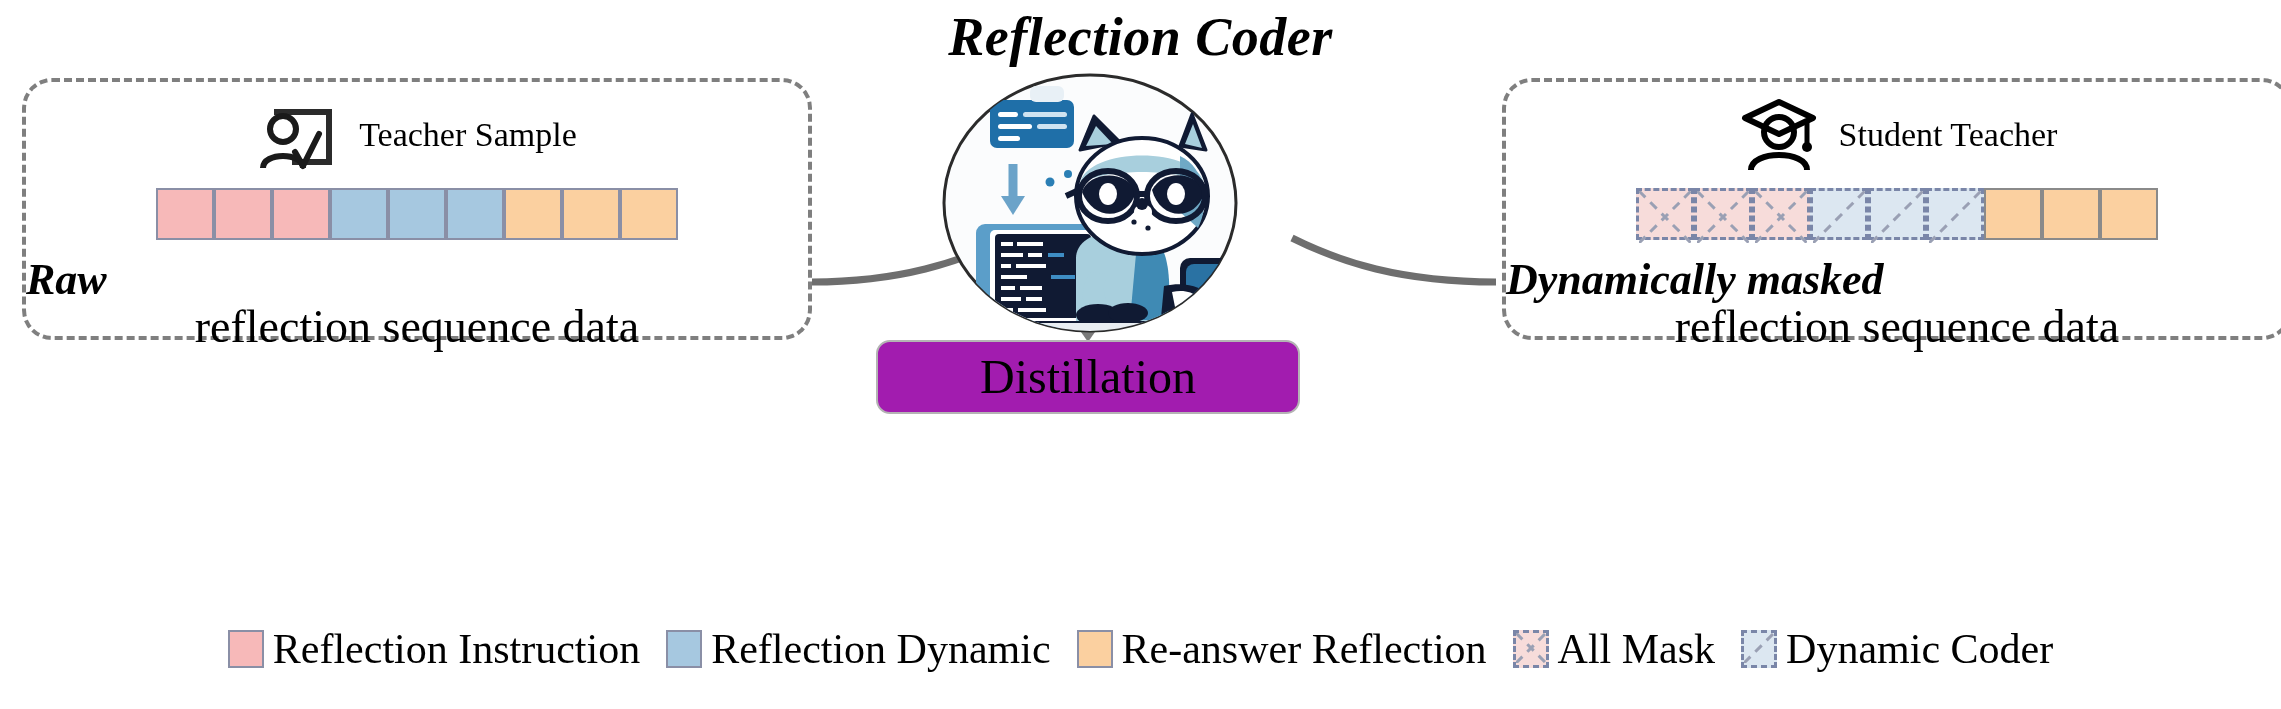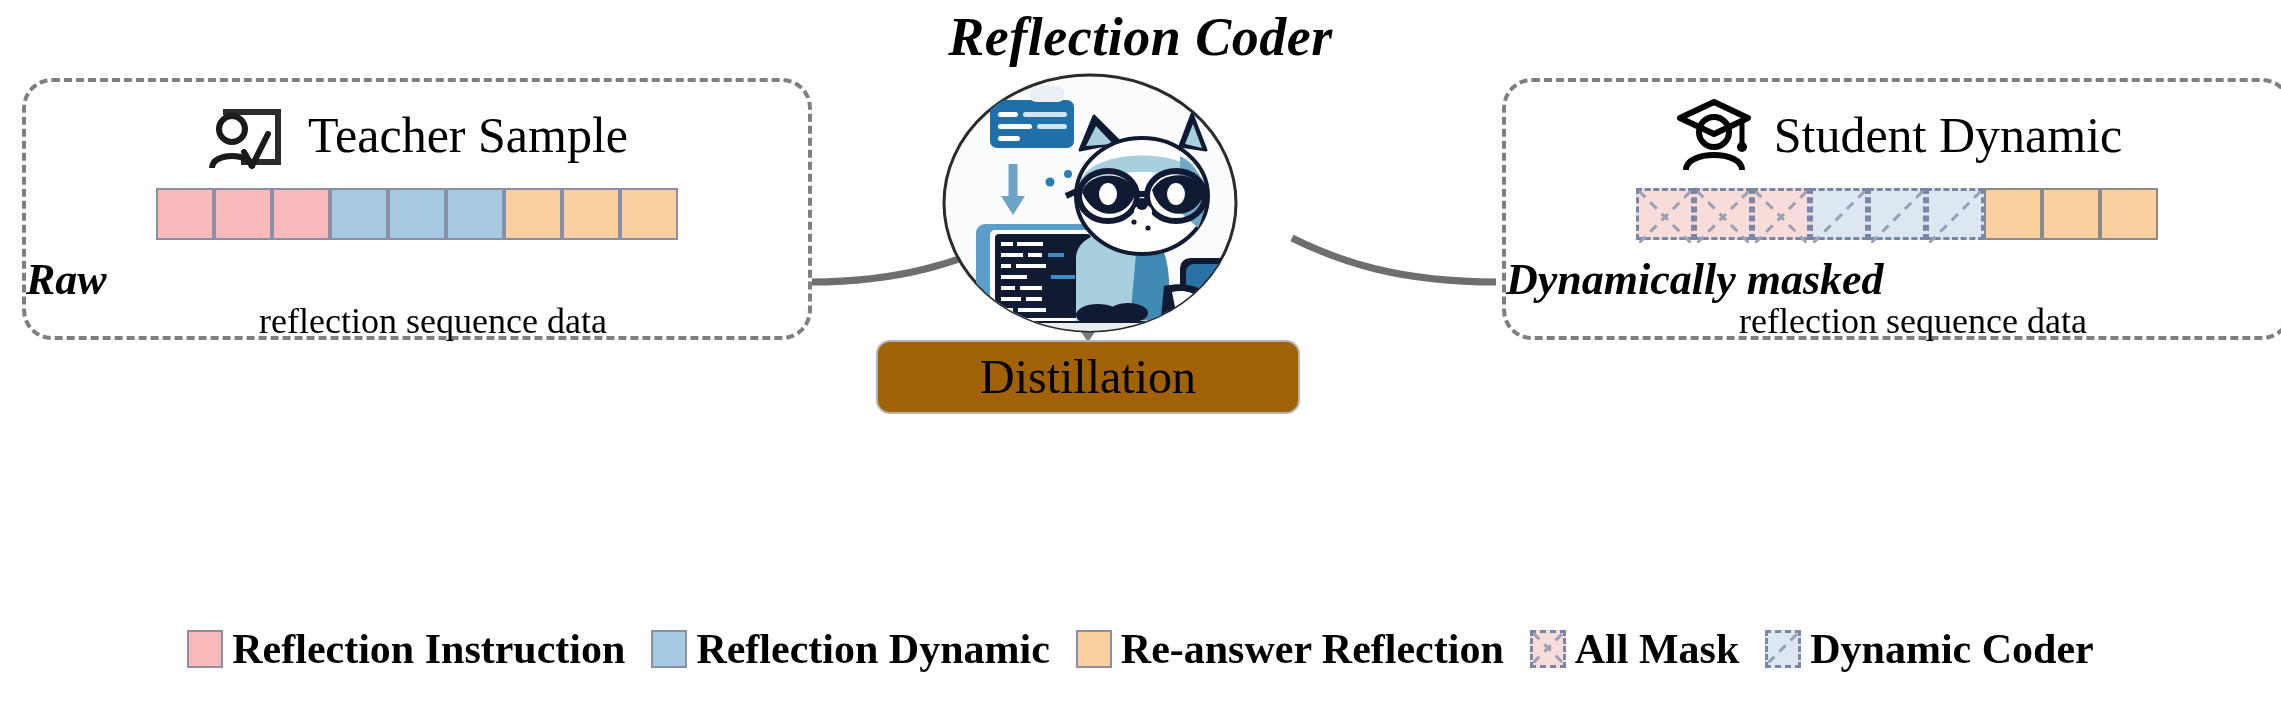--- a/index.html
+++ b/index.html
@@ -53,21 +53,21 @@
     justify-content: center;
     gap: 18px;
   }
   .panel-icon {
     width: 84px;
     height: 78px;
     flex: 0 0 auto;
     display: block;
   }
   .panel-title {
-    font-size: 50px;
+    font-size: 34px;
     color: #000000;
     line-height: 1;
     white-space: nowrap;
   }
 
   
   .seq {
     position: absolute;
     left: 50%;
     transform: translateX(-50%);
@@ -93,25 +93,25 @@
     top: 172px;
     width: 100%;
     text-align: left;
     font-size: 44px;
     font-weight: bold;
     font-style: italic;
     color: #000000;
   }
   .cap-sub {
     position: absolute;
-    left: 16px;
+    left: 0;
     top: 218px;
     width: 100%;
     text-align: center;
-    font-size: 36px;
+    font-size: 46px;
     color: #000000;
   }
 
   
   .mascot-wrap {
     position: absolute;
     left: 880px;
     top: 72px;
     width: 420px;
     height: 262px;
@@ -127,21 +127,21 @@
     pointer-events: none;
   }
 
   
   .distill-box {
     position: absolute;
     left: 876px;
     top: 340px;
     width: 424px;
     height: 74px;
-    background: #a16207;
+    background: #a21caf;
     border: 2px solid #b4b4b4;
     border-radius: 14px;
     display: flex;
     align-items: center;
     justify-content: center;
     box-sizing: border-box;
   }
   .distill-label {
     font-size: 48px;
     color: #000000;
@@ -157,21 +157,20 @@
     display: flex;
     align-items: center;
     justify-content: center;
     gap: 26px;
   }
   .legend-item {
     display: flex;
     align-items: center;
     gap: 9px;
     white-space: nowrap;
-    font-weight: bold;
   }
   .legend-swatch {
     width: 36px;
     height: 38px;
     box-sizing: border-box;
     position: relative;
     flex: 0 0 auto;
   }
   .legend-swatch.solid  { border: 2px solid #8a8fa6; }
   .legend-swatch.masked { border: 3px dashed #7a86a8; }
@@ -222,21 +221,21 @@
 
   <div class="panel panel-right">
     <div class="panel-head">
       <svg class="panel-icon" viewBox="0 0 84 78">
         <polygon points="42,6 76,22 42,38 8,22" fill="none" stroke="#000" stroke-width="6" stroke-linejoin="round"></polygon>
         <circle cx="42" cy="36" r="15" fill="none" stroke="#000" stroke-width="6"></circle>
         <path d="M 14 74 C 14 54 70 54 70 74" fill="none" stroke="#000" stroke-width="6"></path>
         <line x1="70" y1="25" x2="70" y2="48" stroke="#000" stroke-width="5"></line>
         <circle cx="70" cy="51" r="5" fill="#000"></circle>
       </svg>
-      <div class="panel-title">Student Dynamic</div>
+      <div class="panel-title">Student Teacher</div>
     </div>
     <div class="seq" id="student-seq">
         <div class="tok masked" style="background: rgb(247, 220, 218);">
           <svg class="hatch" viewBox="0 0 100 100" preserveAspectRatio="none">
             <line x1="0" y1="100" x2="100" y2="0" stroke="#9aa0b4" stroke-width="3" stroke-dasharray="9 7" vector-effect="non-scaling-stroke"></line>
             <line x1="0" y1="0" x2="100" y2="100" stroke="#9aa0b4" stroke-width="3" stroke-dasharray="9 7" vector-effect="non-scaling-stroke"></line>
           </svg>
         </div>
         <div class="tok masked" style="background: rgb(247, 220, 218);">
           <svg class="hatch" viewBox="0 0 100 100" preserveAspectRatio="none">

